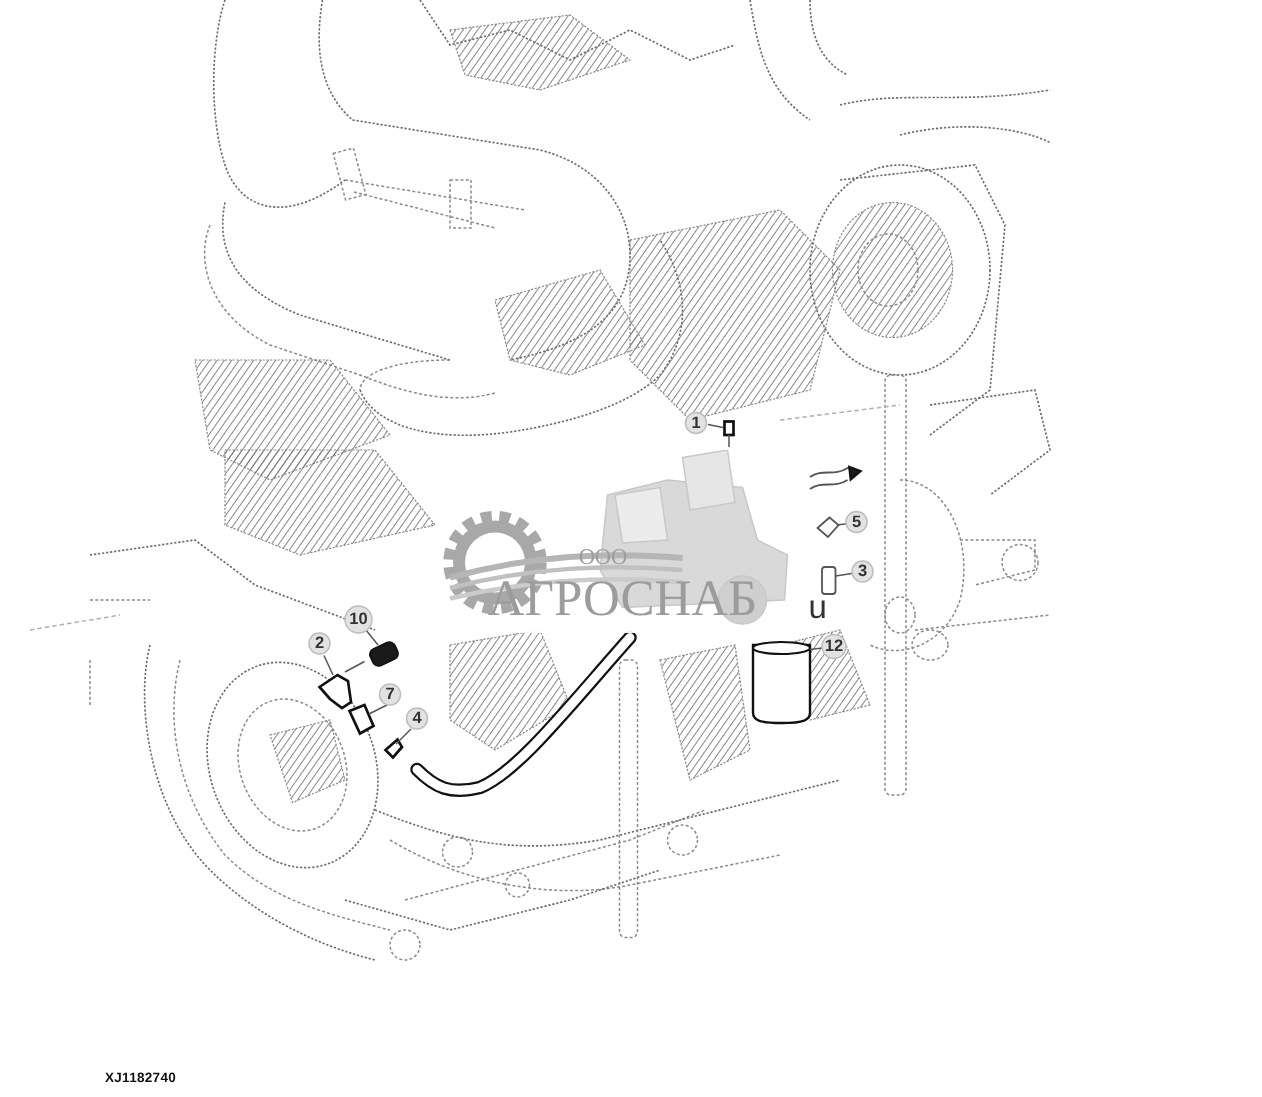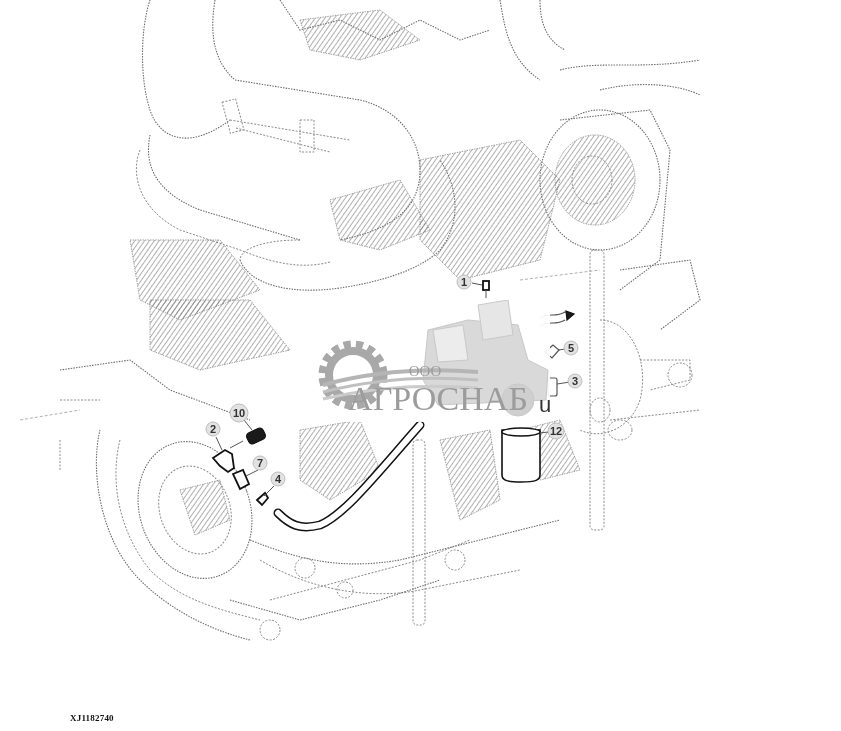--- a/index.html
+++ b/index.html
@@ -11,22 +11,22 @@
   .lnl { fill: none; stroke: #b0b0b0; stroke-width: 1; stroke-dasharray: 3 2; }
   .hatch { fill: url(#hatch); stroke: #8a8a8a; stroke-width: .8; stroke-dasharray: 1.5 1; }
   .part { fill: #ffffff; stroke: #111111; stroke-width: 1.8; }
   .partfill { fill: #1a1a1a; stroke: #111; stroke-width: 1.2; }
   .leader { stroke: #555; stroke-width: 1; fill: none; }
   .callout-circle { fill: #e2e2e2; stroke: #bdbdbd; stroke-width: 1; }
   .callout-text { font-family: "Liberation Sans", sans-serif; font-weight: bold; font-size: 11px; fill: #333; text-anchor: middle; dominant-baseline: central; }
   .hose { fill: none; stroke: #111; stroke-width: 9; stroke-linecap: round; stroke-linejoin: round; }
   .hose-in { fill: none; stroke: #fff; stroke-width: 6; stroke-linecap: round; stroke-linejoin: round; }
   #figure-id { position: absolute; left: 70px; top: 713px; font-size: 9px; font-weight: bold; color: #111;
-               font-family: Liberation Serif, serif; letter-spacing: .2px; }
-  #watermark-box { position: absolute; left: 318px; top: 300px; width: 232px; height: 122px; background: rgba(255,255,255,0.92); }
+               font-family: Liberation Sans, sans-serif; letter-spacing: .2px; }
+  #watermark-box { position: absolute; left: 295px; top: 300px; width: 232px; height: 122px; background: rgba(255,255,255,0.92); }
   .wm-text { font-family: "Liberation Serif", serif; fill: #9c9c9c; }
   #stray-letter { position: absolute; left: 539px; top: 394px; font-size: 22px; color: #333;
                   font-family: "Liberation Sans", sans-serif; line-height: 1; }
 </style>
 </head>
 <body>
 
 <svg id="diagram" viewBox="0 0 841 731" xmlns="http://www.w3.org/2000/svg">
   <defs>
     <pattern id="hatch" width="4" height="4" patternUnits="userSpaceOnUse" patternTransform="rotate(35)">

